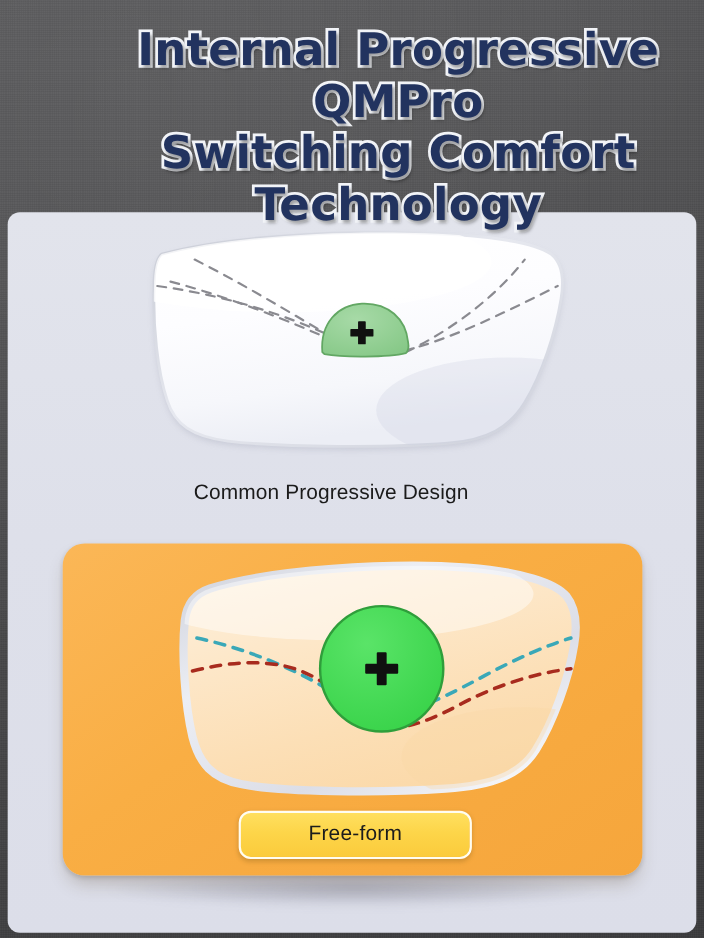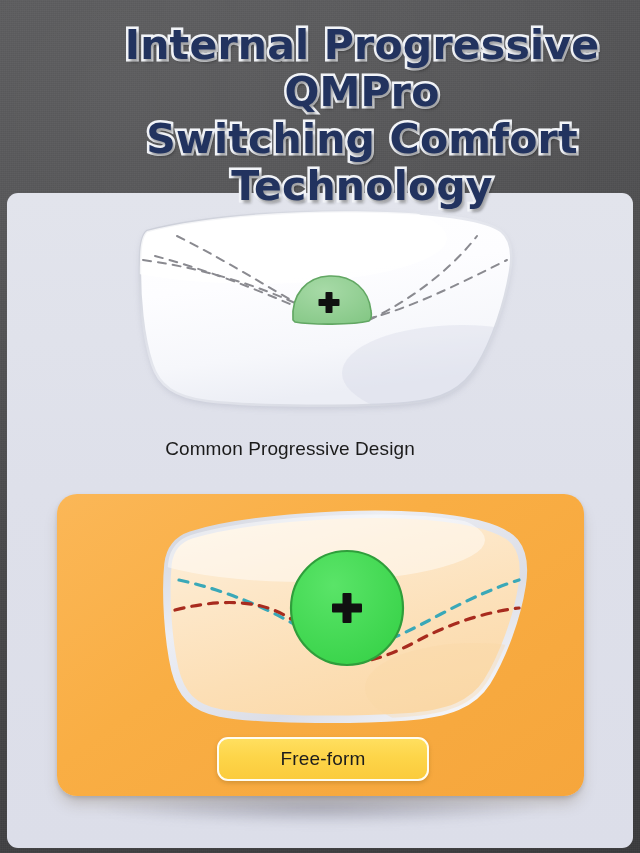--- a/index.html
+++ b/index.html
@@ -59,21 +59,21 @@
     background:linear-gradient(180deg,#e2e4ec 0%,#dee0ea 45%,#dcdee9 100%);
     overflow:hidden;
     z-index:2;
   }
 
   
   #common-section{position:absolute;left:0;top:0;width:626px;height:298px;}
   #common-lens-wrap{position:absolute;left:0;top:5px;width:626px;height:225px;}
   #common-caption{
     position:absolute;left:0;top:245px;width:566px;text-align:center;
-    font-size:19px;color:#1b1b1b;letter-spacing:.1px;
+    font-size:19px;color:#1b1b1b;letter-spacing:.1px;padding-left:11px;
   }
 
   
   #freeform-card{
     position:absolute;left:50px;top:301px;width:527px;height:302px;
     border-radius:20px;
     background:linear-gradient(145deg,#fbb757 0%,#f9ae44 40%,#f7a93f 75%,#f6a63c 100%);
     box-shadow:0 10px 16px -4px rgba(90,70,40,.28), 0 2px 4px rgba(0,0,0,.12);
     overflow:hidden;
   }

